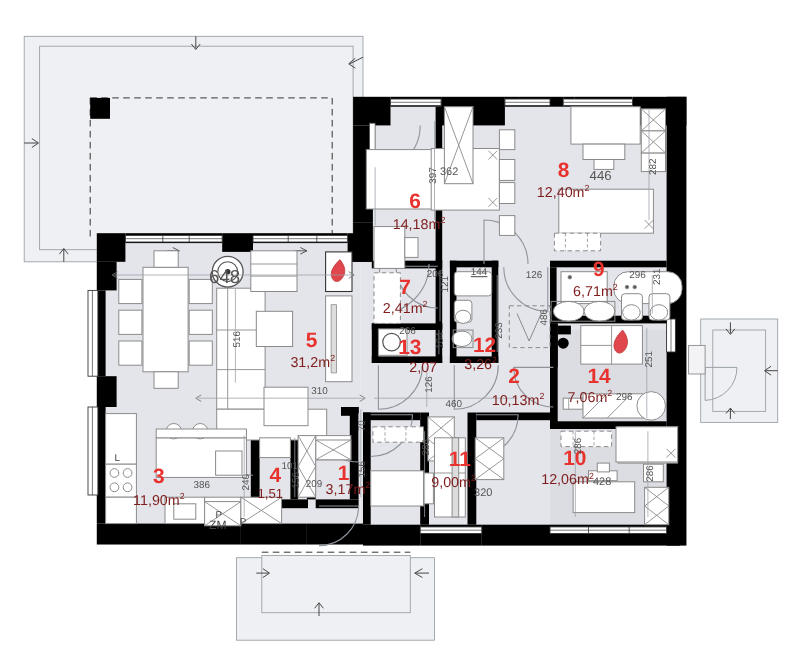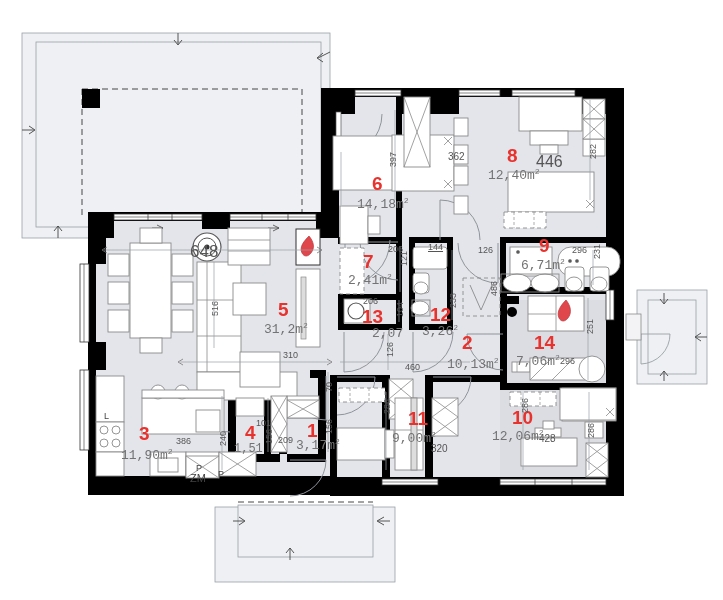--- a/index.html
+++ b/index.html
@@ -1,21 +1,21 @@
 <!DOCTYPE html>
 <html><head>
 <meta charset="utf-8">
 <style>
   html,body{margin:0;padding:0;background:#ffffff;}
   body{font-family:"Liberation Sans", sans-serif;}
   #plan{position:relative;width:723px;height:600px;background:#ffffff;overflow:hidden;}
   svg{position:absolute;left:0;top:0;}
   .lbl{position:absolute;white-space:nowrap;}
   .roomnum{color:#e8322e;font-weight:bold;font-size:19px;line-height:1;}
-  .roomarea{color:#737373;font-size:13px;line-height:1;font-family:Liberation Mono, monospace;}
+  .roomarea{color:#7f1d1d;font-size:13px;line-height:1;}
   .roomarea sup{font-size:8px;vertical-align:super;}
   .dim{color:#555;font-size:9px;line-height:1;}
   .dimv{color:#555;font-size:9px;line-height:1;transform:rotate(-90deg);transform-origin:left top;}
   .tiny{color:#444;font-size:8px;line-height:1;}
 </style>
 </head>
 <body>
 
 <div id="plan">
 
@@ -512,22 +512,22 @@
 </div>
 
 <div class="lbl dim" style="left:283px;top:351px;">310</div>
 <div class="lbl dim" style="left:176px;top:437px;">386</div>
 <div class="lbl dim" style="left:190px;top:243px;font-size:17px;">648</div>
 <div class="lbl dim" style="left:388px;top:245px;">206</div>
 <div class="lbl dim" style="left:363px;top:297px;">206</div>
 <div class="lbl dim" style="left:428px;top:243px;text-decoration:underline;">144</div>
 <div class="lbl dim" style="left:478px;top:246px;">126</div>
 <div class="lbl dim" style="left:405px;top:363px;">460</div>
-<div class="lbl dim" style="left:400px;top:152px;font-size:10px;margin-left:48px;">362</div>
-<div class="lbl dim" style="left:536px;top:154px;font-size:16px;">446</div>
+<div class="lbl dim" style="left:400px;top:152px;font-size:10px;">362</div>
+<div class="lbl dim" style="left:536px;top:154px;font-size:12px;">446</div>
 <div class="lbl dim" style="left:572px;top:246px;">296</div>
 <div class="lbl dim" style="left:560px;top:357px;">296</div>
 <div class="lbl dim" style="left:539px;top:434px;font-size:10px;">428</div>
 <div class="lbl dim" style="left:431px;top:444px;font-size:10px;">320</div>
 <div class="lbl dim" style="left:256px;top:419px;">101</div>
 <div class="lbl dim" style="left:278px;top:436px;">209</div>
 
 <div class="lbl dimv" style="left:211px;top:316px;">516</div>
 <div class="lbl dimv" style="left:219px;top:446px;">240</div>
 <div class="lbl dimv" style="left:265px;top:444px;">156</div>

